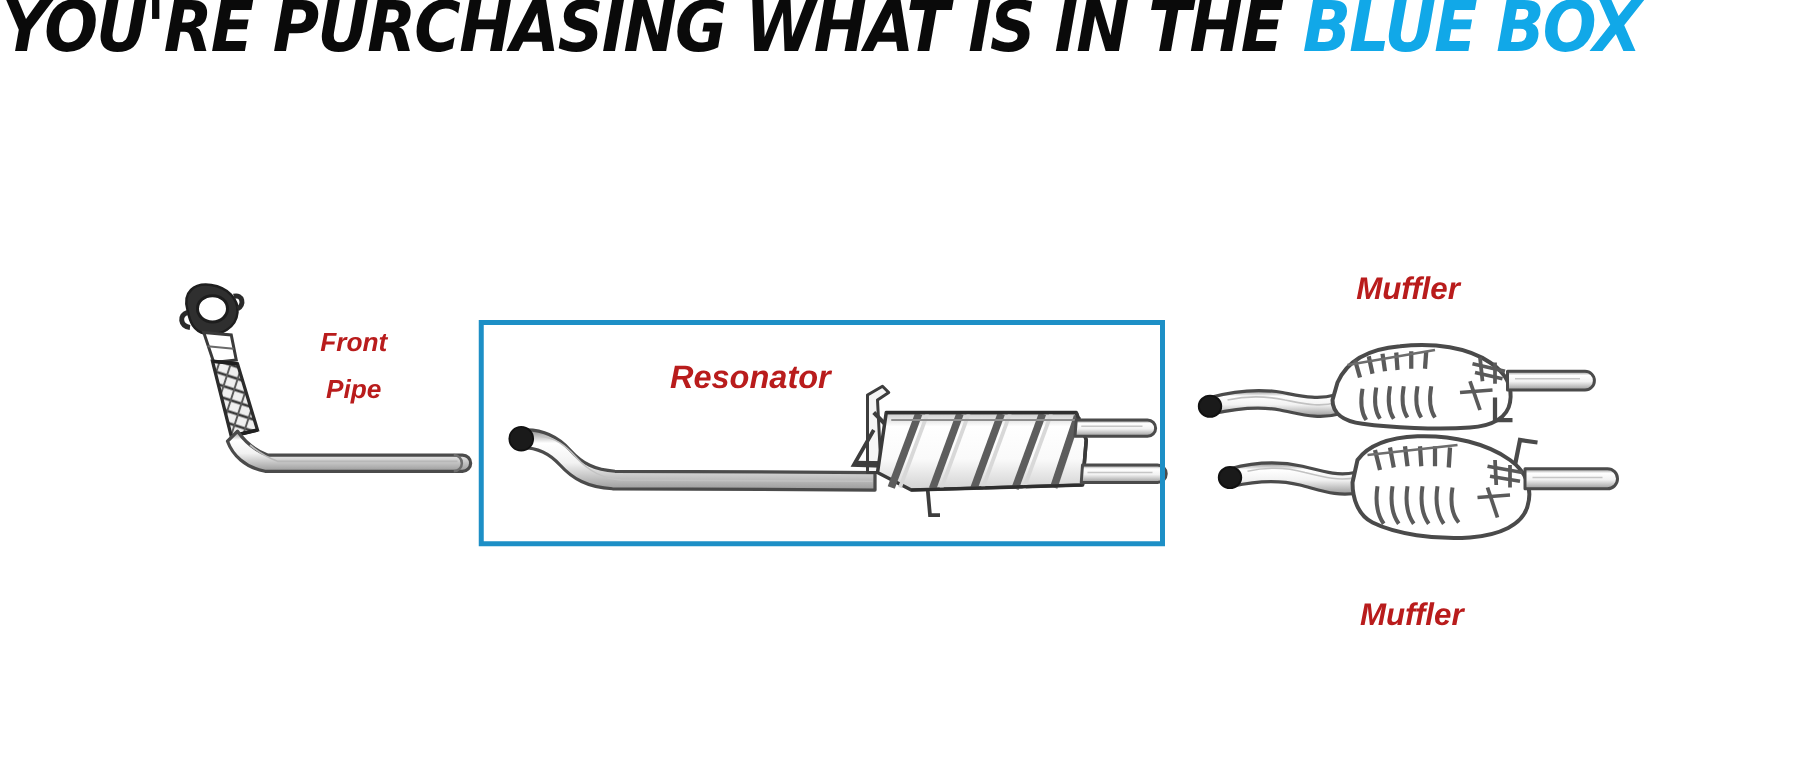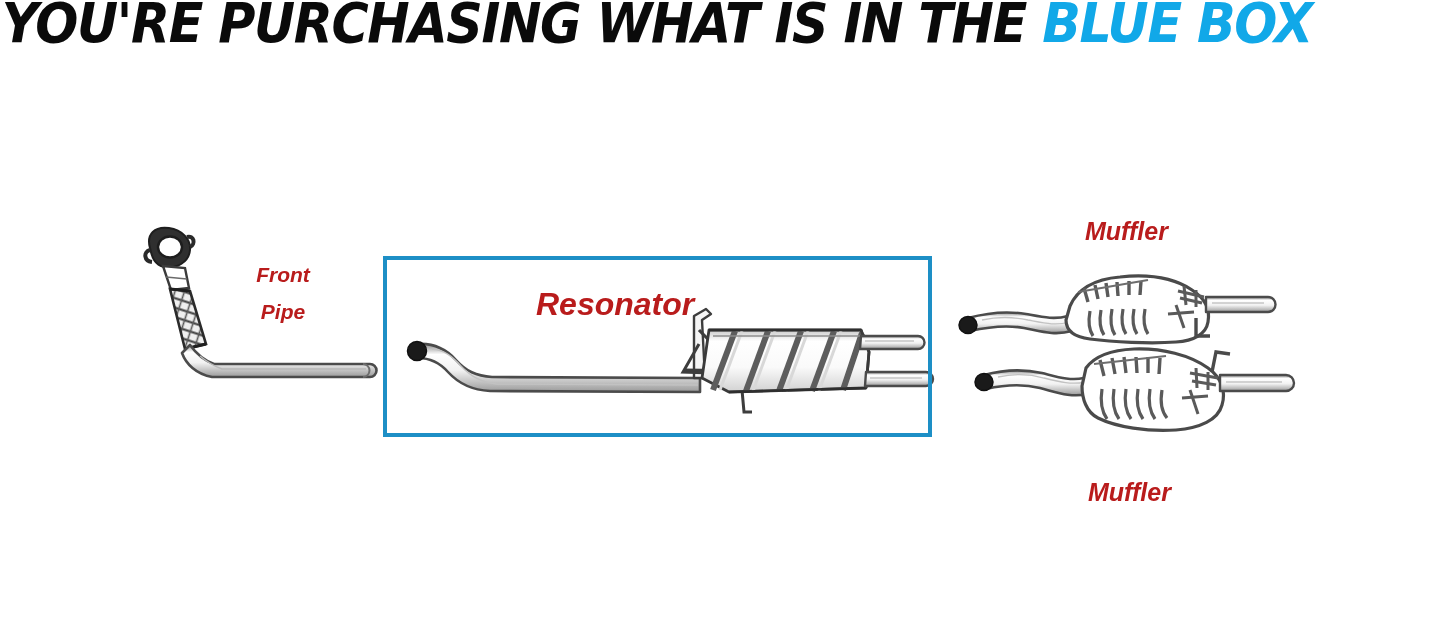--- a/index.html
+++ b/index.html
@@ -68,21 +68,21 @@
     left: 238px;
     top: 256px;
     font-size: 21px;
     line-height: 37px;
     text-align: center;
     width: 90px;
   }
   #label-resonator {
     left: 536px;
     top: 286px;
-    font-size: 32px;
+    font-size: 26px;
   }
   #label-muffler-top {
     left: 1085px;
     top: 217px;
     font-size: 25px;
   }
   #label-muffler-bottom {
     left: 1088px;
     top: 478px;
     font-size: 25px;

